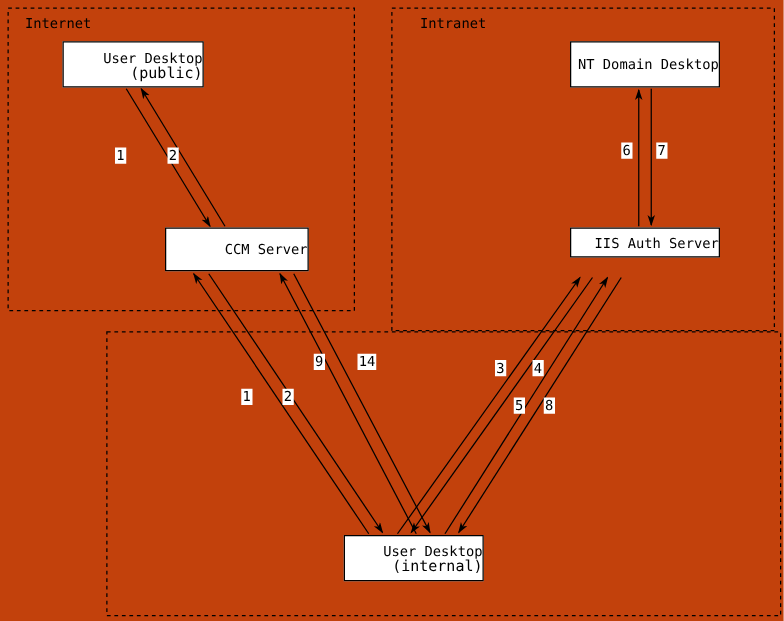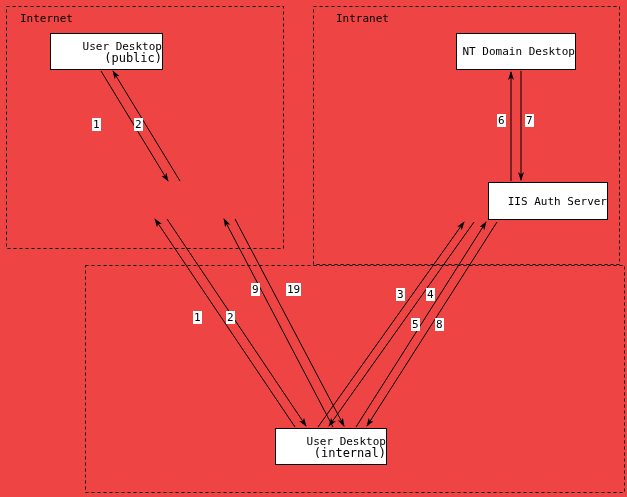--- a/index.html
+++ b/index.html
@@ -4,21 +4,21 @@
 <style>
   html, body {
     margin: 0;
     padding: 0;
     background: #ffffff;
   }
   #diagram-root {
     position: relative;
     width: 627px;
     height: 497px;
-    background: #ef4444;
+    background: #c2410c;
     font-family: "DejaVu Sans Mono", "Liberation Mono", monospace;
     overflow: hidden;
   }
   #diagram-svg {
     position: absolute;
     left: 0;
     top: 0;
     width: 627px;
     height: 497px;
   }
@@ -118,40 +118,43 @@
   </svg>
 
   <div class="zone-label" style="left:20px; top:12px;">Internet</div>
   <div class="zone-label" style="left:325px; top:12px;margin-left:11px;">Intranet</div>
 
   <div class="node-box" style="left:50px; top:33px; width:113px; height:37px;">
     <div class="node-title">User Desktop</div>
     <div class="node-sub">(public)</div>
   </div>
 
+  <div class="node-box" style="left:132px; top:182px; width:115px; height:35px;">
+    <div class="node-title">CCM Server</div>
+  </div>
 
   <div class="node-box" style="left:456px; top:33px; width:120px; height:37px;">
     <div class="node-title">NT Domain Desktop</div>
   </div>
 
-  <div class="node-box" style="left:456px; top:182px; width:120px; height:38px;margin-left:32px;">
+  <div class="node-box" style="left:456px; top:182px; width:120px; height:24px;">
     <div class="node-title">IIS Auth Server</div>
   </div>
 
   <div class="node-box" style="left:275px; top:428px; width:112px; height:37px;">
     <div class="node-title">User Desktop</div>
     <div class="node-sub">(internal)</div>
   </div>
 
   <div class="edge-label" style="left:92px;  top:118px;">1</div>
   <div class="edge-label" style="left:134px; top:118px;">2</div>
   <div class="edge-label" style="left:497px; top:114px;">6</div>
   <div class="edge-label" style="left:525px; top:114px;">7</div>
   <div class="edge-label" style="left:193px; top:311px;">1</div>
   <div class="edge-label" style="left:226px; top:311px;">2</div>
   <div class="edge-label" style="left:251px; top:283px;">9</div>
-  <div class="edge-label" style="left:286px; top:283px;">19</div>
+  <div class="edge-label" style="left:286px; top:283px;">14</div>
   <div class="edge-label" style="left:396px; top:288px;">3</div>
   <div class="edge-label" style="left:426px; top:288px;">4</div>
   <div class="edge-label" style="left:411px; top:318px;">5</div>
   <div class="edge-label" style="left:435px; top:318px;">8</div>
 
 </div>
 
 </body></html>

